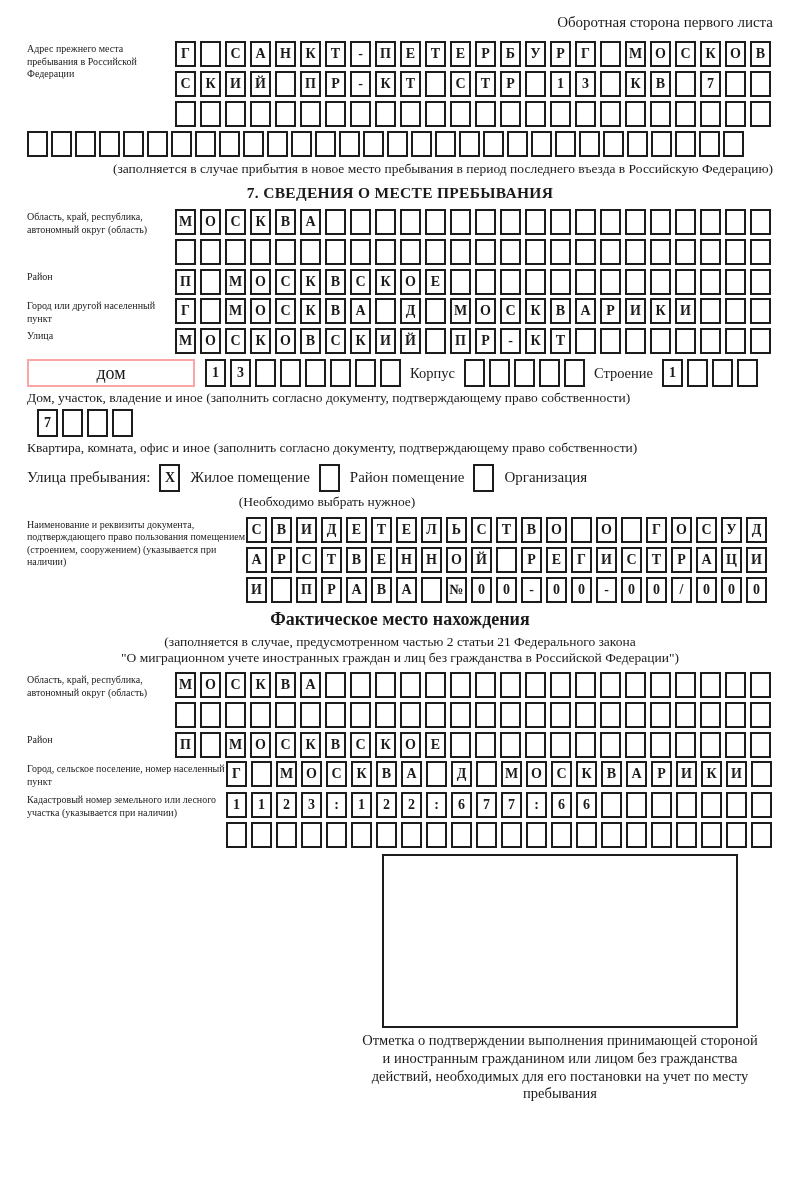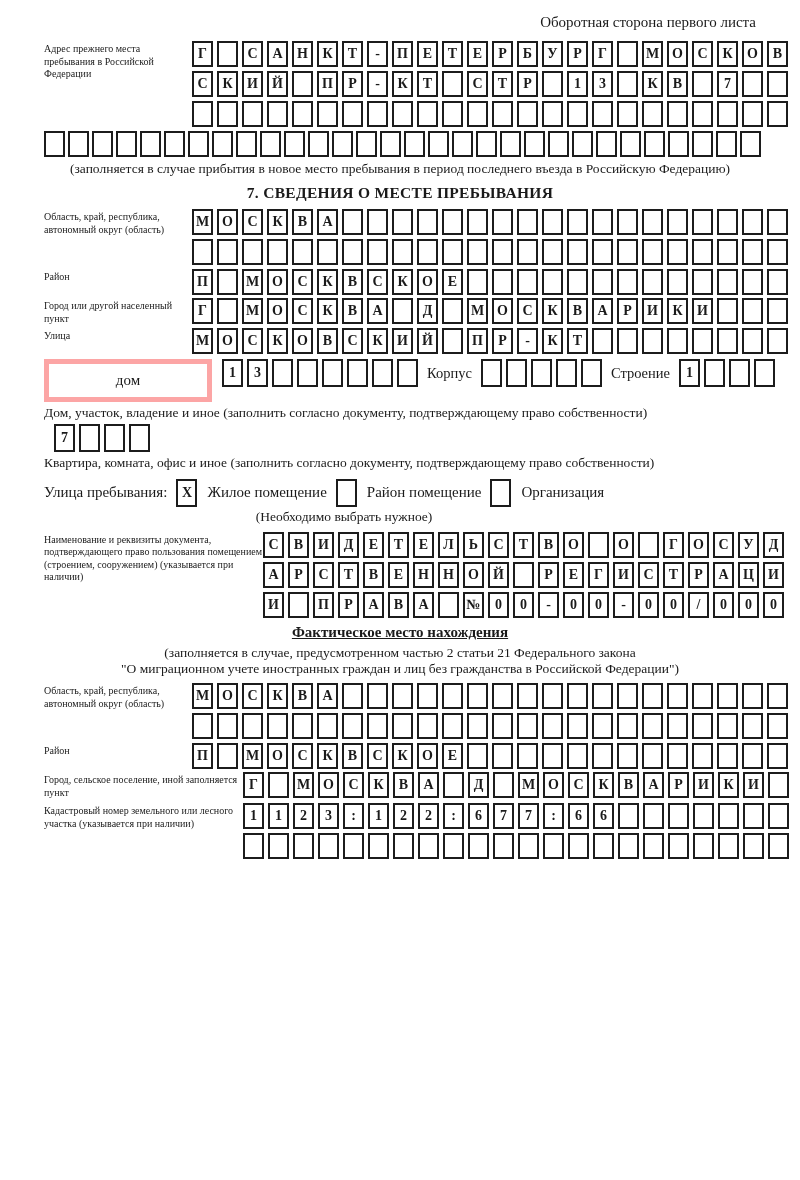--- a/index.html
+++ b/index.html
@@ -1,42 +1,42 @@
 <!DOCTYPE html>
 <html><head>
 <meta charset="utf-8">
 <style>
   html,body{margin:0;padding:0;background:#ffffff;}
   body{width:800px;height:1180px;overflow:hidden;color:#1a1a1a;
        font-family:"Liberation Serif", serif;}
-  .page{box-sizing:border-box;width:800px;height:1180px;padding:14px 44px;position:relative;}
+  .page{box-sizing:border-box;width:800px;height:1180px;padding:14px 27px;position:relative;}
 
   .corner{font-size:15px;text-align:right;margin-bottom:10px;}
 
   .row{display:flex;align-items:flex-start;margin-bottom:3px;}
   .lbl{width:148px;flex:none;font-size:10px;line-height:1.25;padding-top:2px;}
   .lbl-wide{width:219px;}
   .lbl-med{width:199px;}
 
   .cells{display:flex;gap:4px;flex:none;}
   .cells.tight{gap:3px;}
   .cellcol{display:flex;flex-direction:column;gap:4px;}
   .cell{box-sizing:border-box;width:21px;height:26px;flex:none;
         border:2px solid #1c1c1c;display:flex;align-items:center;justify-content:center;
         font-weight:bold;font-size:14px;background:#fff;}
 
   .caption{font-size:13.5px;line-height:1.2;margin-bottom:3px;}
-  .caption.center{text-align:center;}
+  .caption.center{text-align:right;}
   .sec-title{font-size:15.5px;font-weight:bold;text-align:center;letter-spacing:.3px;
              margin:7px 0 7px 0;}
-  .sub-title{font-size:15px;font-weight:bold;text-align:center;margin:6px 0 4px 0;text-decoration:underline;}
+  .sub-title{font-size:18px;font-weight:bold;text-align:center;margin:6px 0 4px 0;}
   .note-center{font-size:13.5px;text-align:center;line-height:1.25;}
 
-  .field-box{box-sizing:border-box;border:5px solid #fca5a5;height:43px;flex:none;
-             display:flex;align-items:center;justify-content:center;font-size:15px;}
+  .field-box{box-sizing:border-box;border:2px solid #fca5a5;height:28px;flex:none;
+             display:flex;align-items:center;justify-content:center;font-size:18px;}
   .house-label{width:168px;}
   .apt-label{width:200px;}
   .inline-lbl{font-size:14.5px;line-height:28px;margin:0 9px;flex:none;}
   .house-row .cell,.apt-row .cell,.stay-row .cell{height:28px;}
 
   .stay-row{display:flex;align-items:center;margin:7px 0 2px 0;font-size:15px;}
   .stay-row .cell{margin-left:9px;}
   .opt-lbl{margin-left:10px;}
   .opt-gap{margin-left:26px;}
   .stay-note{width:600px;text-align:center;font-size:13.5px;margin-bottom:4px;}
@@ -533,21 +533,21 @@
         <span class="cell"></span>
         <span class="cell"></span>
         <span class="cell"></span>
         <span class="cell"></span>
         <span class="cell"></span>
         <span class="cell"></span>
       </div>
   </div>
 
   <div class="row">
-    <div class="lbl lbl-med">Город, сельское поселение, иной заполняется пункт</div>
+    <div class="lbl lbl-med">Город, сельское поселение, номер населенный пункт</div>
     <div class="cells">
         <span class="cell">Г</span>
         <span class="cell"></span>
         <span class="cell">М</span>
         <span class="cell">О</span>
         <span class="cell">С</span>
         <span class="cell">К</span>
         <span class="cell">В</span>
         <span class="cell">А</span>
         <span class="cell"></span>
@@ -614,14 +614,18 @@
           <span class="cell"></span>
           <span class="cell"></span>
           <span class="cell"></span>
           <span class="cell"></span>
           <span class="cell"></span>
           <span class="cell"></span>
         </div>
     </div>
   </div>
 
+  <div class="stamp-col">
+    <div class="stamp-box"></div>
+    <div class="stamp-note">Отметка о подтверждении выполнения принимающей стороной и иностранным гражданином или лицом без гражданства действий, необходимых для его постановки на учет по месту пребывания</div>
+  </div>
 
 </div>
 
 </body></html>

